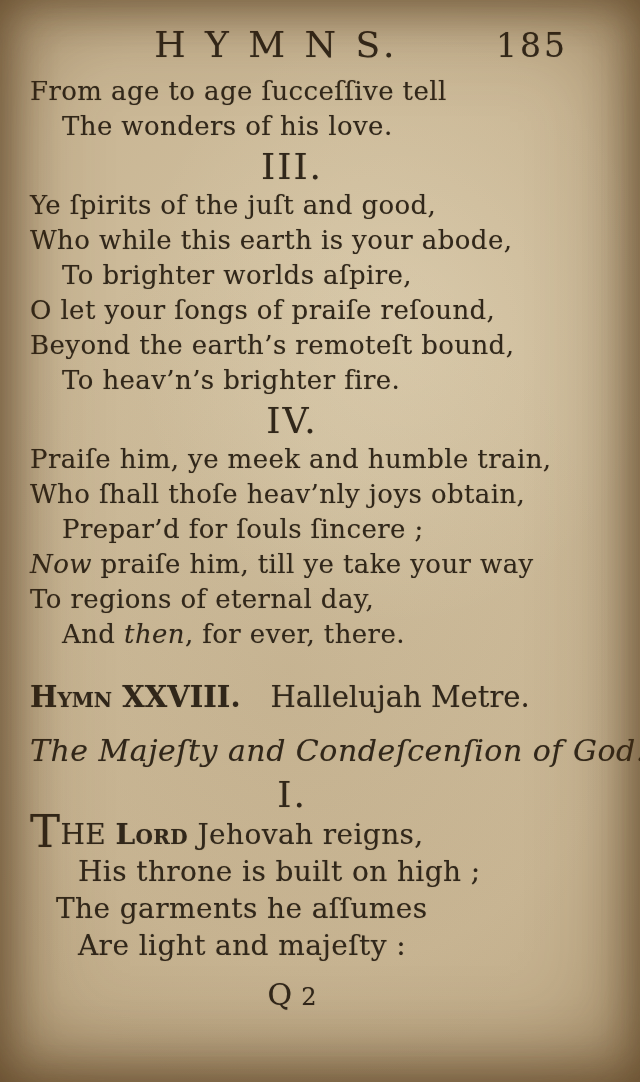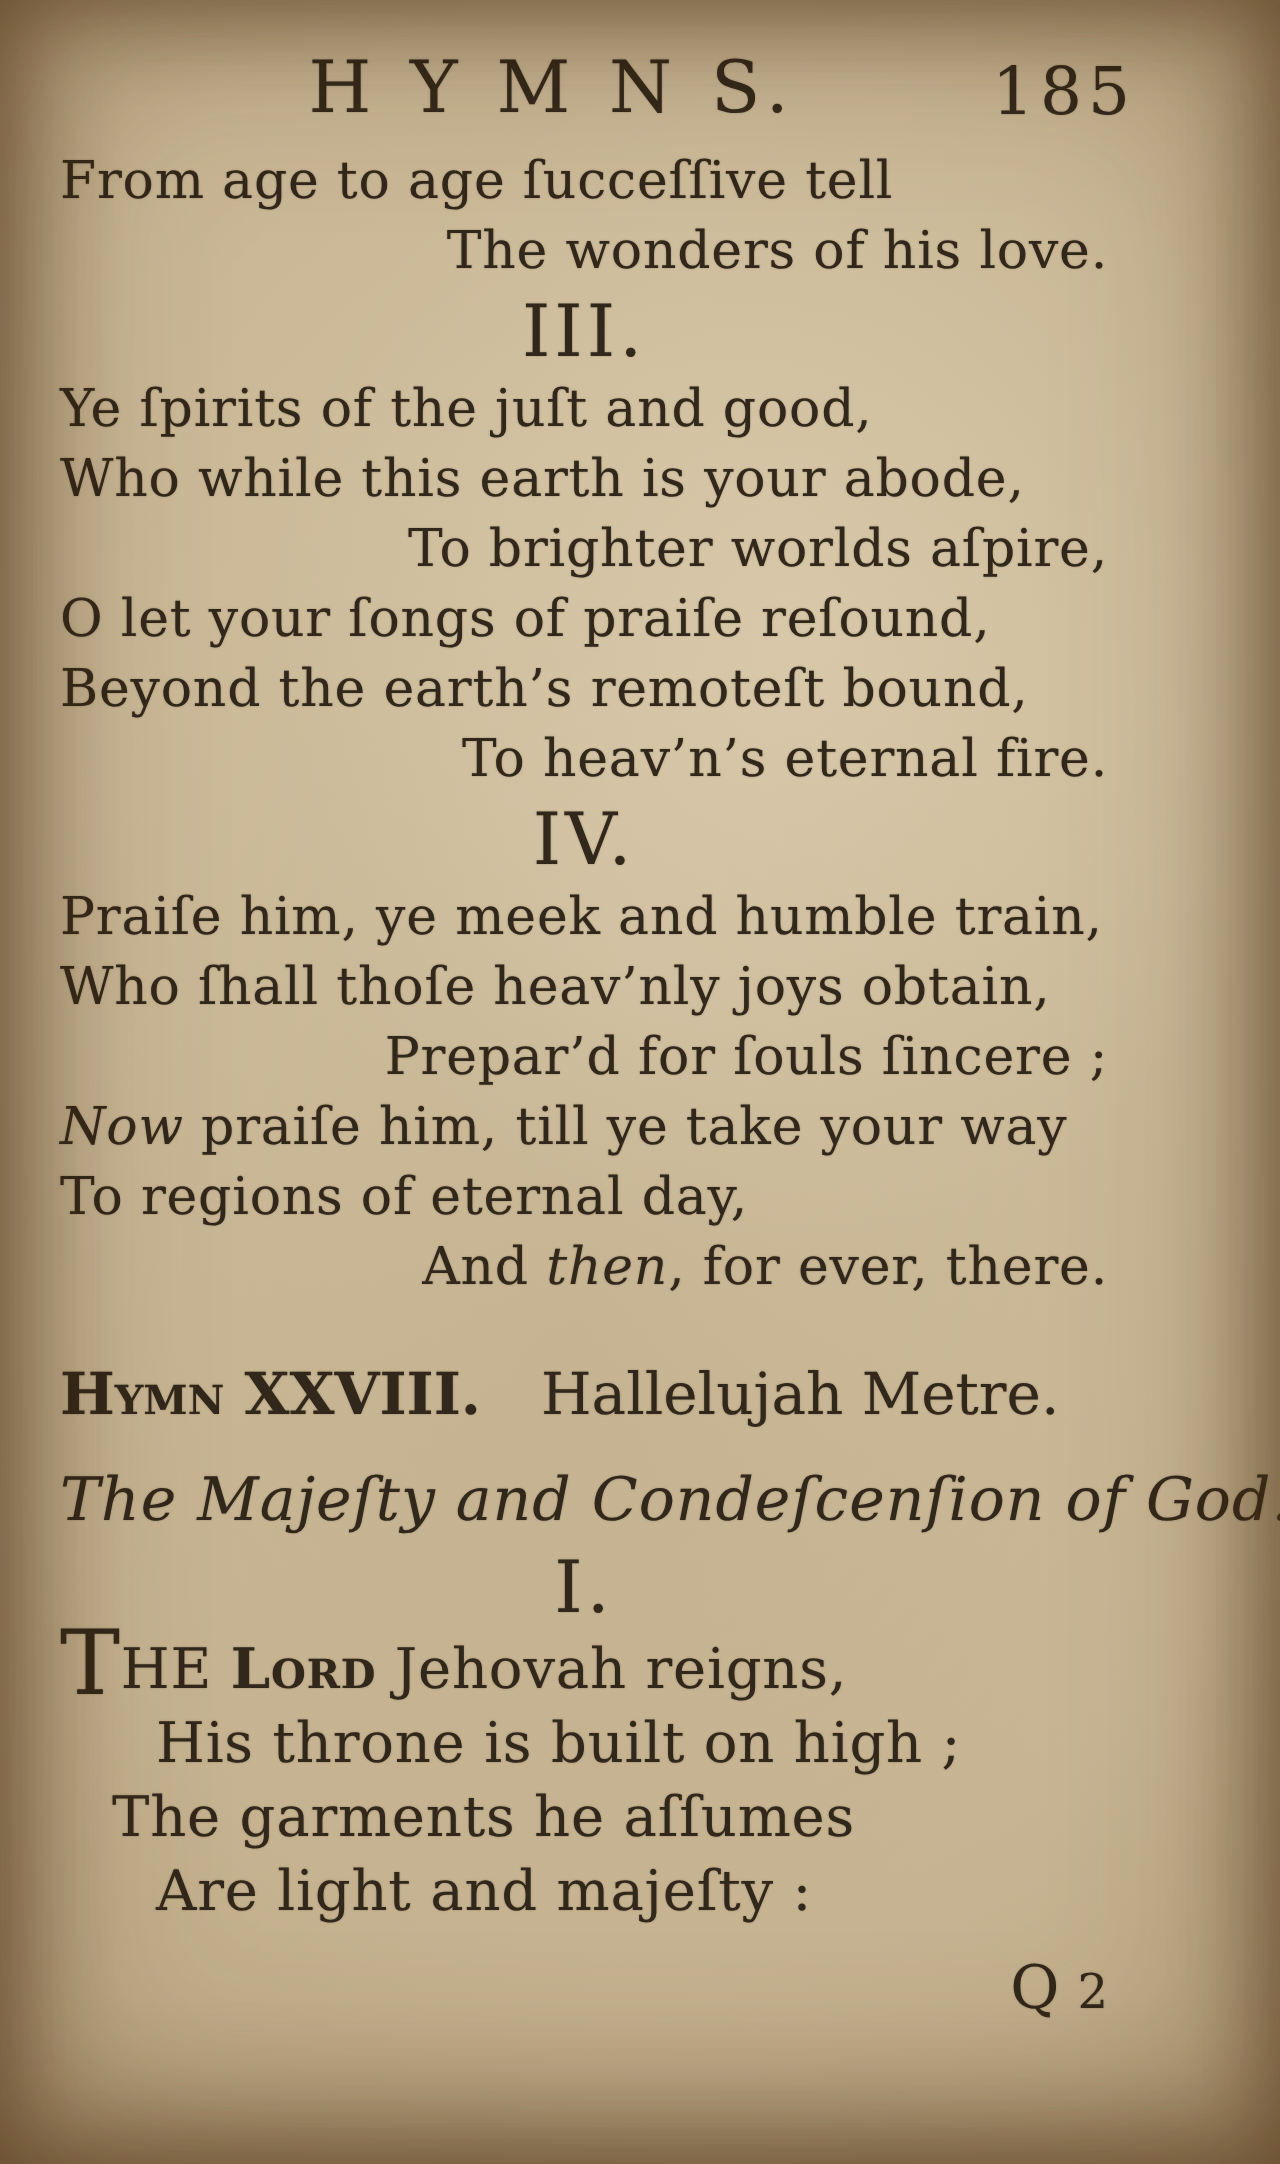--- a/index.html
+++ b/index.html
@@ -27,38 +27,38 @@
       inset 0 14px 40px rgba(74,48,20,.18);
   }
   .page-header{position:relative;height:42px;margin-bottom:8px;}
   .running-title{
     position:absolute;left:47%;transform:translateX(-50%);
     font-size:36px;letter-spacing:4px;white-space:nowrap;
   }
   .page-number{position:absolute;right:-14px;top:2px;font-size:33px;letter-spacing:3px;}
   .stanza{margin:0;}
   .line{font-size:26px;line-height:35px;white-space:nowrap;letter-spacing:.4px;}
-  .indent{padding-left:32px;text-align:right;}
+  .indent{padding-left:32px;}
   .stanza-number{
     text-align:center;font-size:36px;letter-spacing:2px;
     margin:7px 0 5px;line-height:32px;
   }
   .em{font-style:italic;}
   .hymn-heading{margin-top:26px;font-size:29px;line-height:38px;white-space:nowrap;}
   .sc{font-variant:small-caps;font-weight:bold;}
   .metre{margin-left:30px;}
   .hymn-title{
     margin:14px 0 4px;text-align:center;
     font-style:italic;font-size:30px;line-height:42px;white-space:nowrap;letter-spacing:.5px;
   }
   .hline{font-size:28px;line-height:37px;}
   .initial{font-size:45px;line-height:28px;vertical-align:-3px;}
   .ind-1{padding-left:26px;}
   .ind-2{padding-left:48px;}
-  .sig{margin-top:12px;text-align:right;font-size:30px;line-height:38px;}
+  .sig{margin-top:12px;text-align:center;font-size:30px;line-height:38px;}
   .signum{font-size:24px;margin-left:9px;}
 </style>
 </head>
 <body>
 
 <div class="page">
 
   <header class="page-header">
     <span class="running-title">H Y M N S.</span>
     <span class="page-number">185</span>
@@ -69,21 +69,21 @@
     <div class="line indent">The wonders of his love.</div>
   </section>
 
   <div class="stanza-number">III.</div>
   <section class="stanza">
     <div class="line">Ye ſpirits of the juſt and good,</div>
     <div class="line">Who while this earth is your abode,</div>
     <div class="line indent">To brighter worlds aſpire,</div>
     <div class="line">O let your ſongs of praiſe reſound,</div>
     <div class="line">Beyond the earth’s remoteſt bound,</div>
-    <div class="line indent">To heav’n’s eternal fire.</div>
+    <div class="line indent">To heav’n’s brighter fire.</div>
   </section>
 
   <div class="stanza-number">IV.</div>
   <section class="stanza">
     <div class="line">Praiſe him, ye meek and humble train,</div>
     <div class="line">Who ſhall thoſe heav’nly joys obtain,</div>
     <div class="line indent">Prepar’d for ſouls ſincere ;</div>
     <div class="line"><span class="em">Now</span><span> praiſe him, till ye take your way</span></div>
     <div class="line">To regions of eternal day,</div>
     <div class="line indent"><span>And </span><span class="em">then</span><span>, for ever, there.</span></div>

